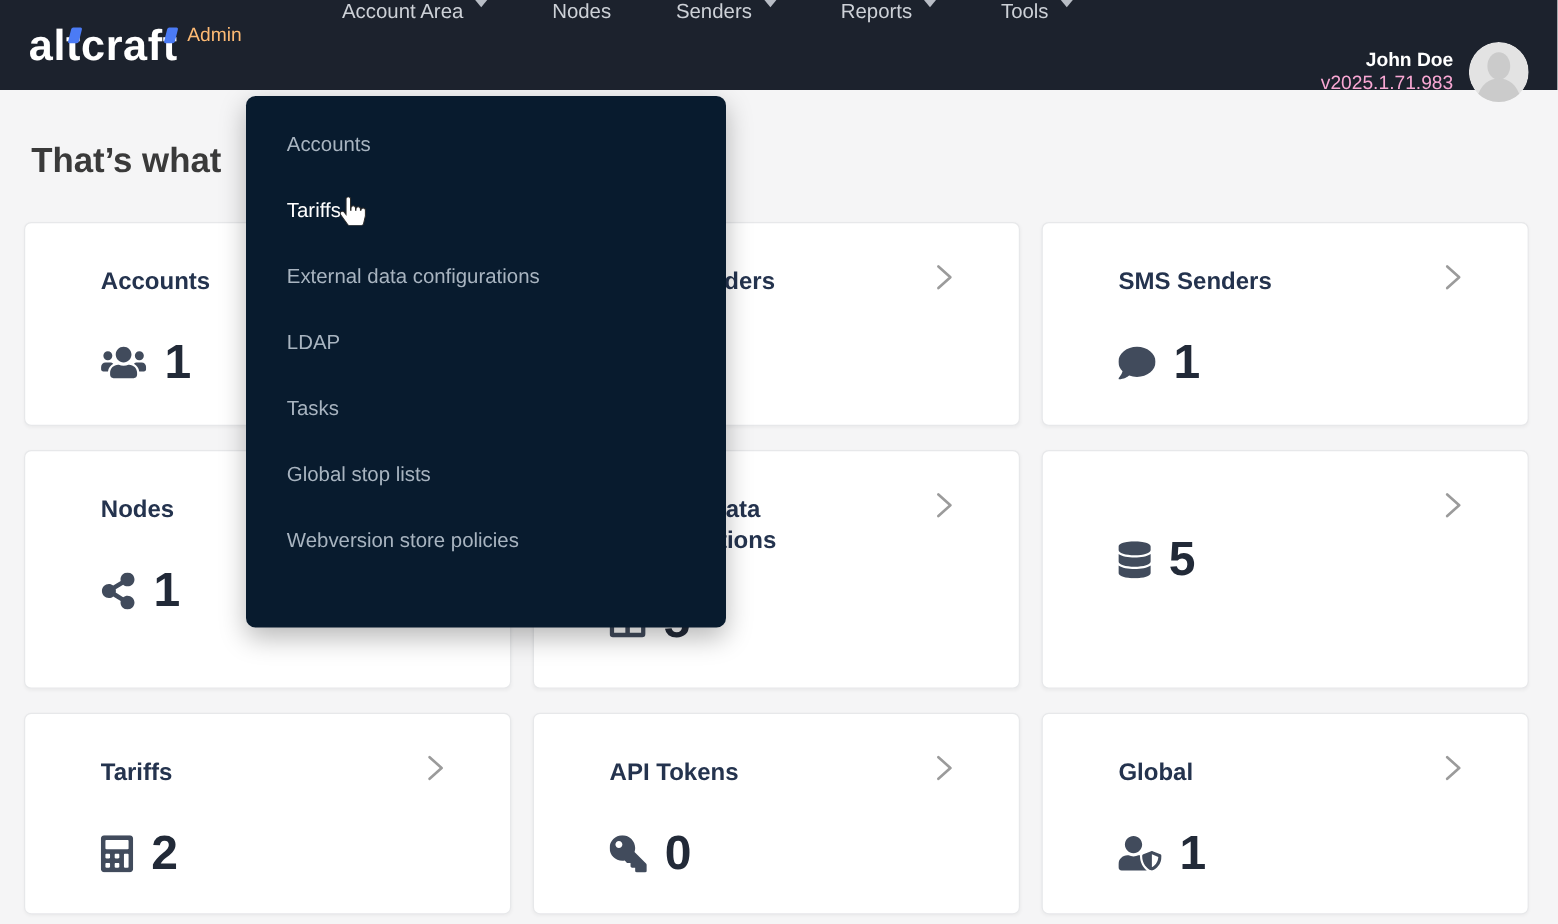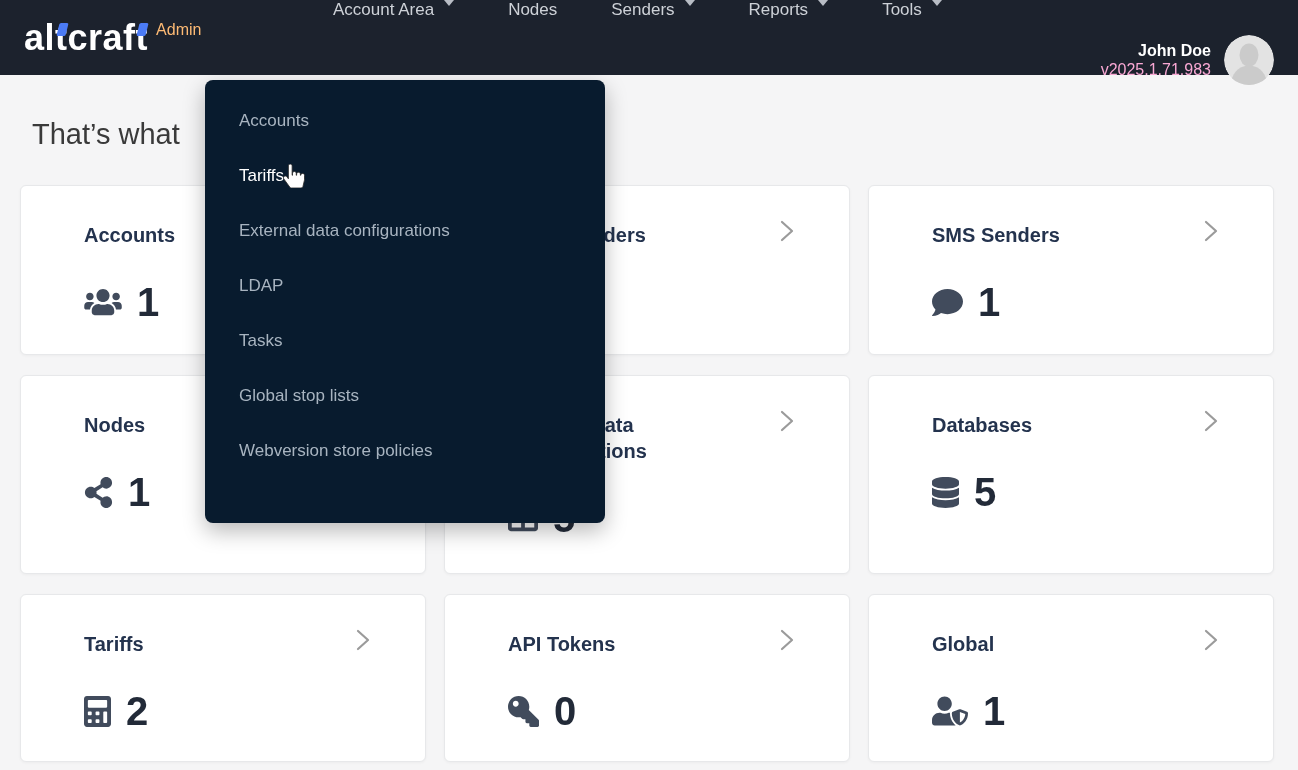--- a/index.html
+++ b/index.html
@@ -4,21 +4,20 @@
 <style>
   * { margin:0; padding:0; box-sizing:border-box; }
   html,body { width:1298px; height:770px; overflow:hidden; }
   body { font-family:"Liberation Sans", sans-serif; background:#f5f5f6; position:relative; }
 
   
   .navbar {
     position:absolute; top:0; left:0; width:1298px; height:75px;
     background:#1c222d; display:flex; align-items:center; z-index:20;
     padding:0 24px;
-    gap:48px;
   }
   .brand { display:flex; align-items:flex-start; width:212px; flex:0 0 auto; cursor:pointer; }
   .brand-word { color:#fff; font-size:36px; font-weight:700; letter-spacing:0.5px; line-height:50px; }
   .tflag { position:relative; }
   .tflag::after {
     content:""; position:absolute; top:6px; left:2.5px; width:9px; height:13px;
     background:#4b7bf5; transform:skewX(-14deg); border-radius:1.5px;
   }
   .brand-suffix { color:#fdba74; font-size:16px; margin-left:8px; margin-top:8px; }
   .nav-items { display:flex; align-items:center; margin-left:22px; }
@@ -47,22 +46,22 @@
   .dropdown-item {
     height:55px; line-height:55px; padding-left:34px;
     color:#a8b4c0; font-size:17px; cursor:pointer; white-space:nowrap;
     position:relative;
   }
   .dropdown-item.active { color:#ffffff; }
   .cursor-glyph { position:absolute; left:78px; top:16px; width:22px; height:24px; }
 
   
   .page-heading {
-    position:absolute; top:118px; left:32px;
-    font-size:29px; font-weight:400; color:#3a3a3a; z-index:1;
+    position:absolute; top:118px; left:26px;
+    font-size:29px; font-weight:700; color:#3a3a3a; z-index:1;
   }
   .cards-grid {
     position:absolute; top:185px; left:0; width:1298px;
     padding:0 24px 0 20px;
     display:grid; grid-template-columns:1fr 1fr 1fr;
     grid-template-rows:170px 199px 168px;
     column-gap:18px; row-gap:20px; z-index:1;
   }
   .card {
     background:#ffffff; border:1px solid #e7e8ea; border-radius:6px;
@@ -221,21 +220,20 @@
       <span class="card-icon">
         <svg width="30" height="30" viewBox="0 0 512 512">
             <path d="M464 32H48C21.5 32 0 53.5 0 80v352c0 26.5 21.5 48 48 48h416c26.5 0 48-21.5 48-48V80c0-26.5-21.5-48-48-48zM224 416H64v-96h160v96zm0-160H64v-96h160v96zm224 160H288v-96h160v96zm0-160H288v-96h160v96z"></path>
           </svg>
       </span>
       <span class="count">5</span>
     </div>
   </div>
 
   <div class="card">
-    <div class="card-title">Databases</div>
     <span class="chev">
       <svg width="20" height="30" viewBox="0 0 20 30">
           <path d="M5 6 L15 15 L5 24" fill="none" stroke="#9b9b9b" stroke-width="2.2" stroke-linecap="round" stroke-linejoin="round"></path>
         </svg>
     </span>
     <div class="count-row">
       <span class="card-icon">
         <svg width="27" height="31" viewBox="0 0 448 512">
             <path d="M448 73.1v45.7C448 159.1 347.7 192 224 192S0 159.1 0 118.9V73.1C0 32.9 100.3 0 224 0s224 32.9 224 73.1zM448 176v102.9C448 319.1 347.7 352 224 352S0 319.1 0 278.9V176c48.1 33.1 136.2 48.6 224 48.6S399.9 209.1 448 176zm0 160v102.9C448 479.1 347.7 512 224 512S0 479.1 0 438.9V336c48.1 33.1 136.2 48.6 224 48.6S399.9 369.1 448 336z"></path>
           </svg>

